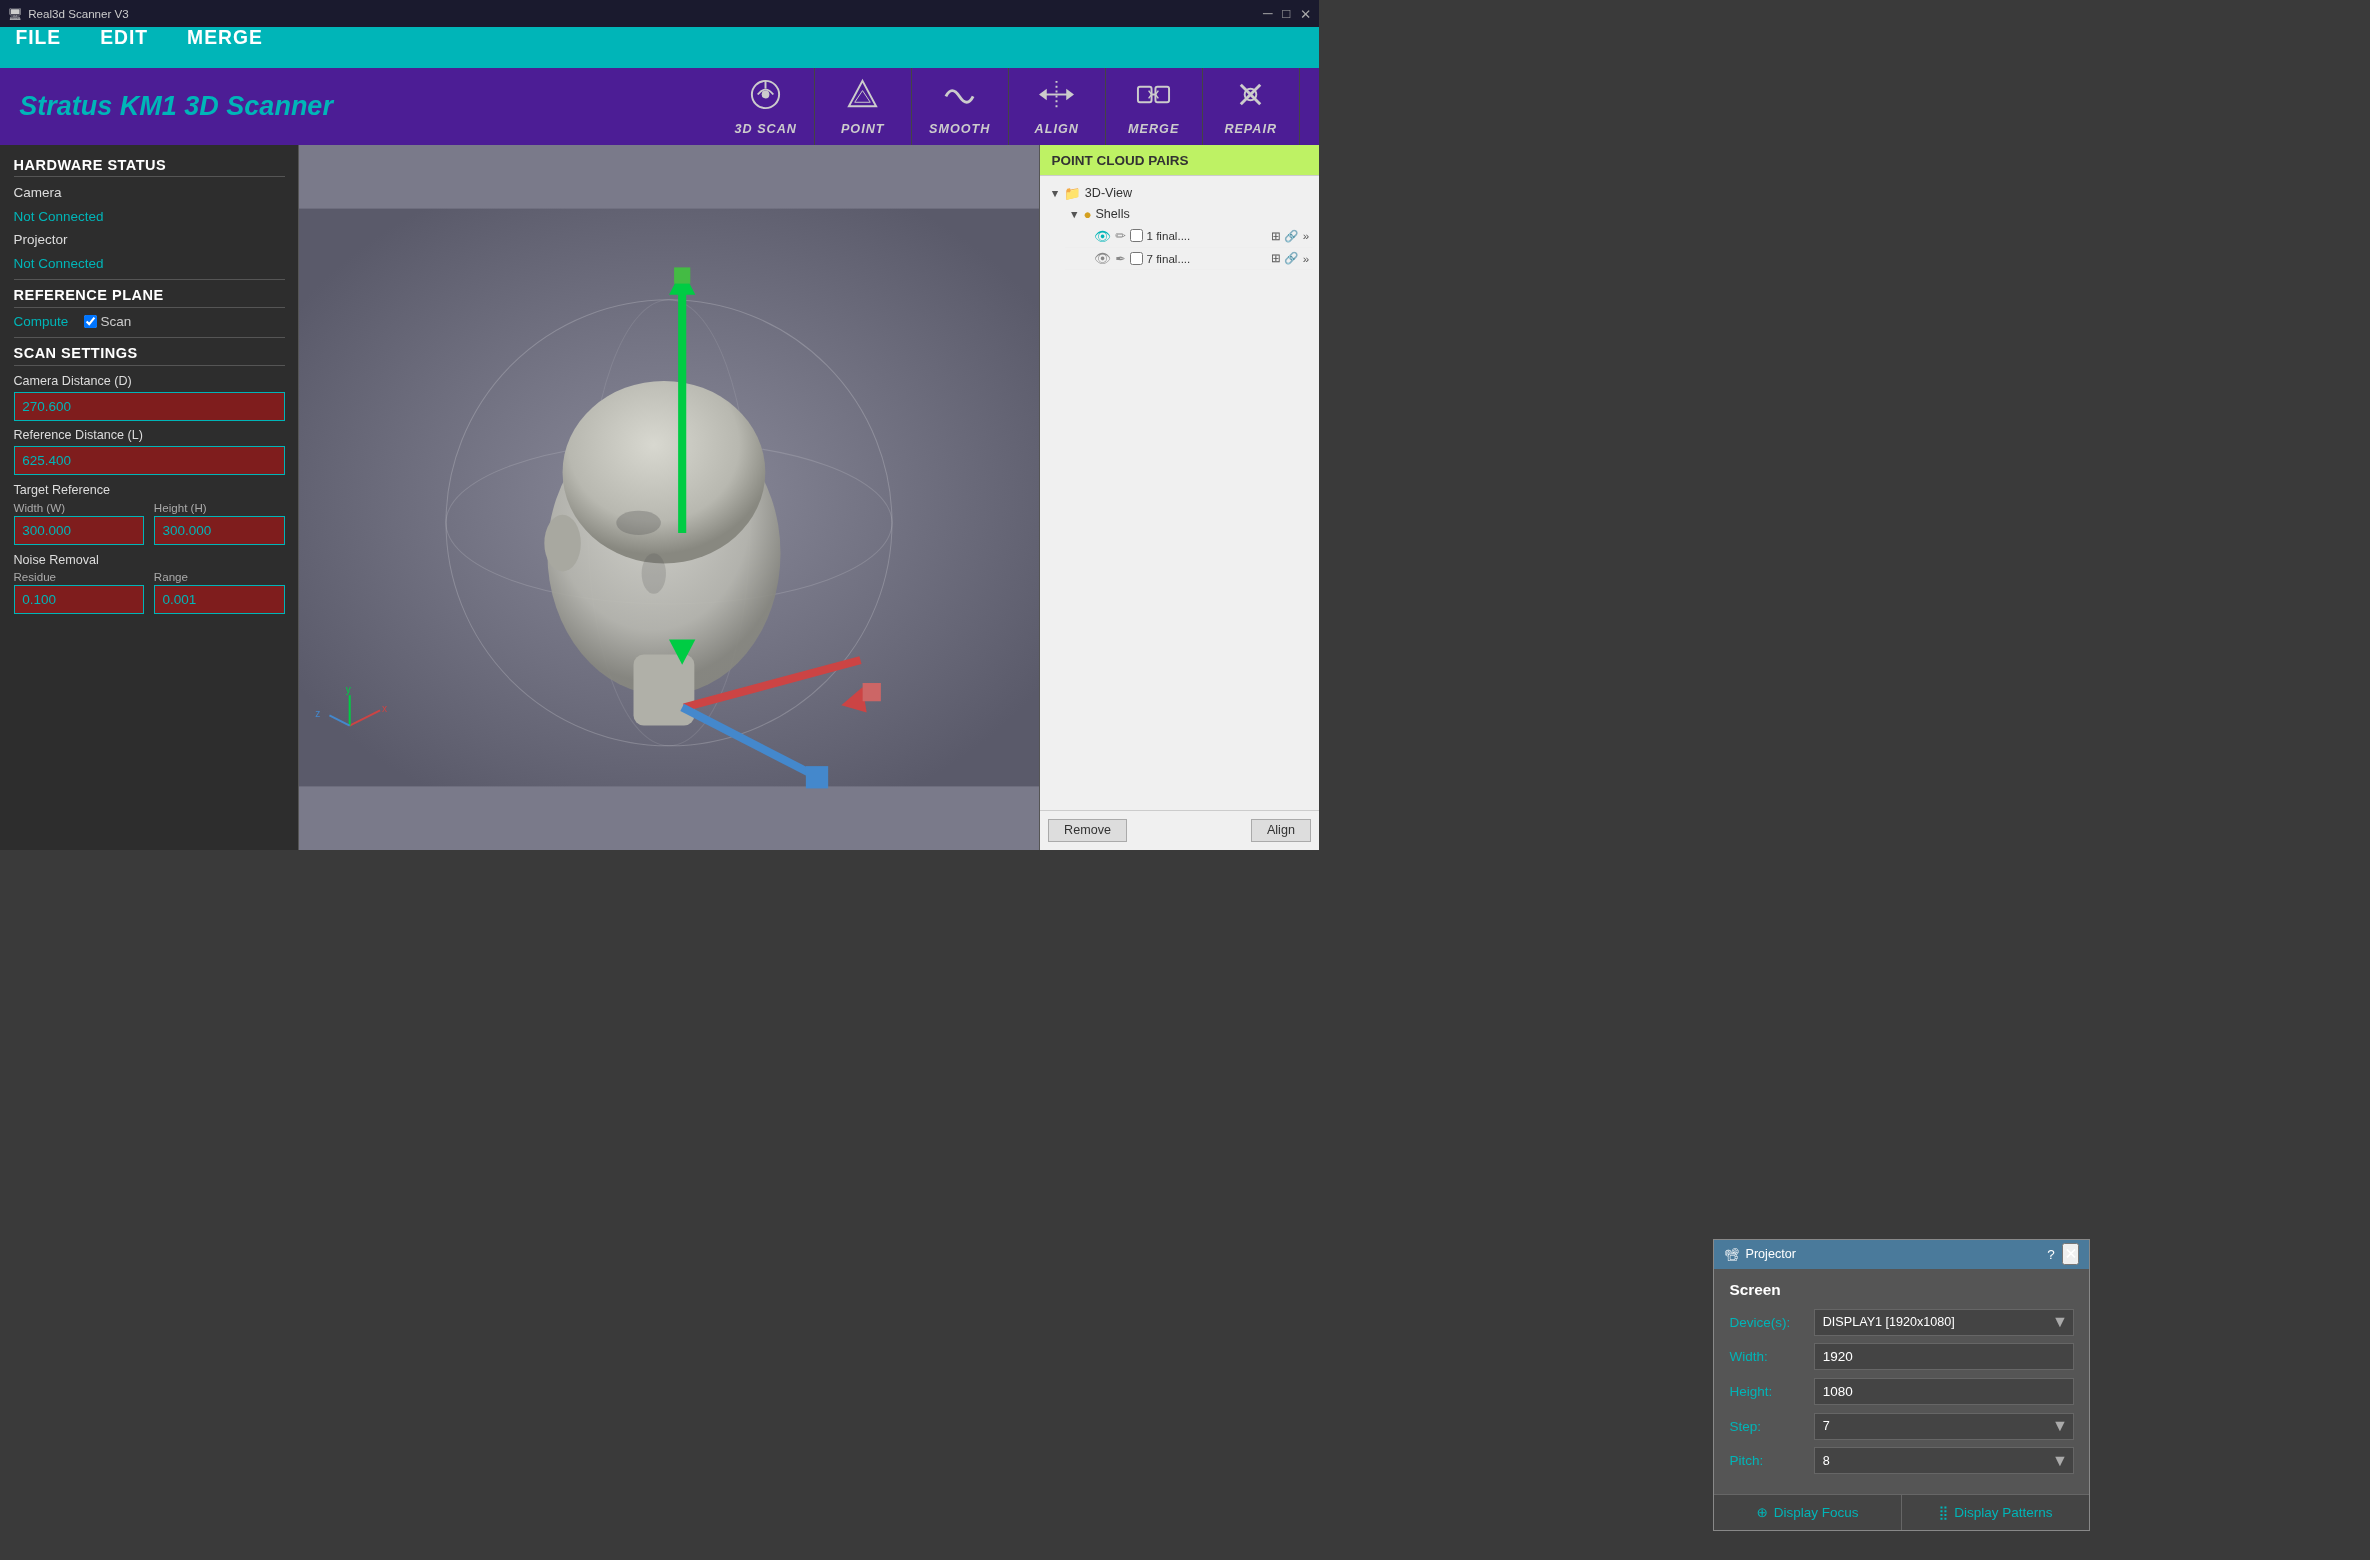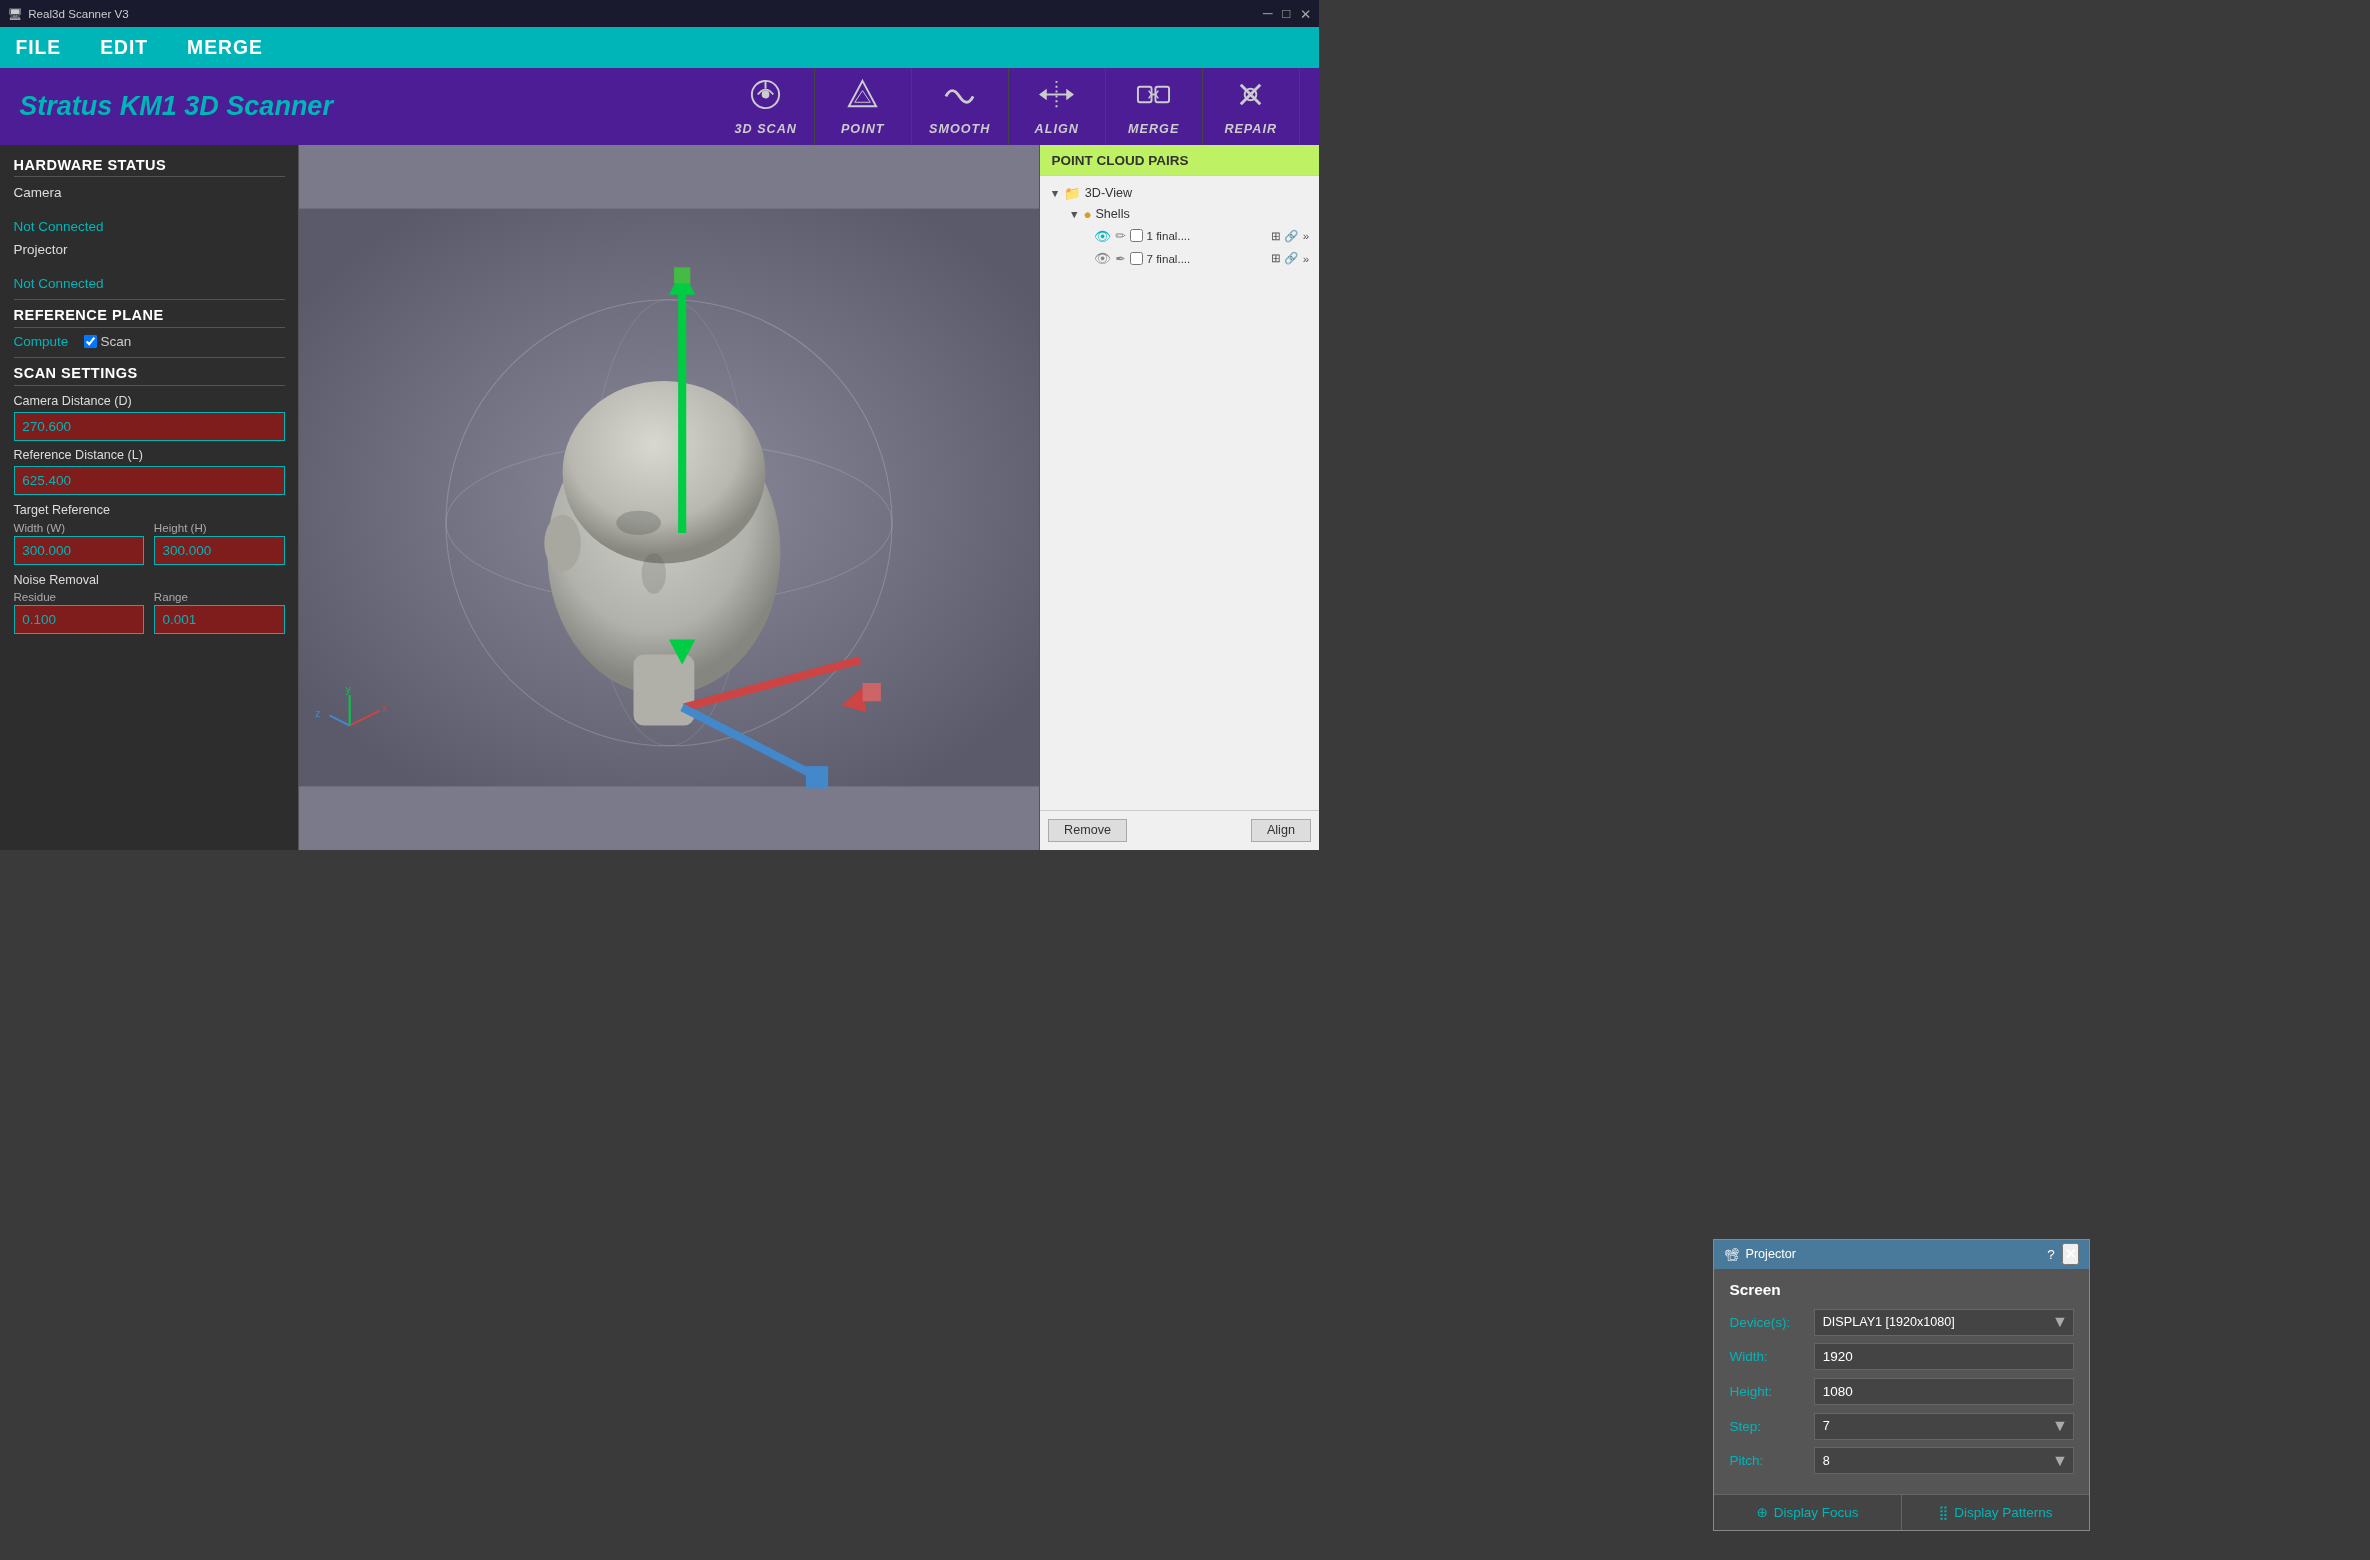--- a/index.html
+++ b/index.html
@@ -18,21 +18,20 @@
     }
     .title-bar-left { display: flex; align-items: center; gap: 5.8px; }
     .title-bar-right { display: flex; gap: 9.7px; }
     .title-bar-btn { cursor: pointer; font-size: 13.5px; color: #aaa; }
 
     
     .menu-bar {
       height: 41px;
       background: #00b5b8;
       display: flex;
-      align-items: center;
       padding: 0 15.4px;
       gap: 39px;
     }
     .menu-item {
       color: white;
       font-size: 19.3px;
       font-weight: bold;
       cursor: pointer;
       letter-spacing: 1px;
     }
@@ -97,21 +96,21 @@
     .section-title {
       font-size: 14.5px;
       font-weight: bold;
       color: white;
       letter-spacing: 0.5px;
       margin-bottom: 5.8px;
       border-bottom: 1px solid #555;
       padding-bottom: 3.9px;
     }
     .hw-label { font-size: 13.5px; color: #ddd; margin-top: 7.7px; }
-    .hw-status { font-size: 13.5px; color: #00b5b8; margin-top: 19px; margin-bottom: 3.9px; }
+    .hw-status { font-size: 13.5px; color: #00b5b8; margin-top: 9px; margin-bottom: 3.9px; }
     .divider { border-top: 1px solid #555; margin: 7.7px 0; }
     .field-label { font-size: 12.6px; color: #ddd; margin-bottom: 3.9px; margin-top: 7.7px; }
     .text-input {
       width: 100%;
       background: #7f1d1d;
       border: 1px solid #00b5b8;
       color: #00b5b8;
       font-size: 13.5px;
       padding: 3.9px 7.7px;
       height: 29px;

